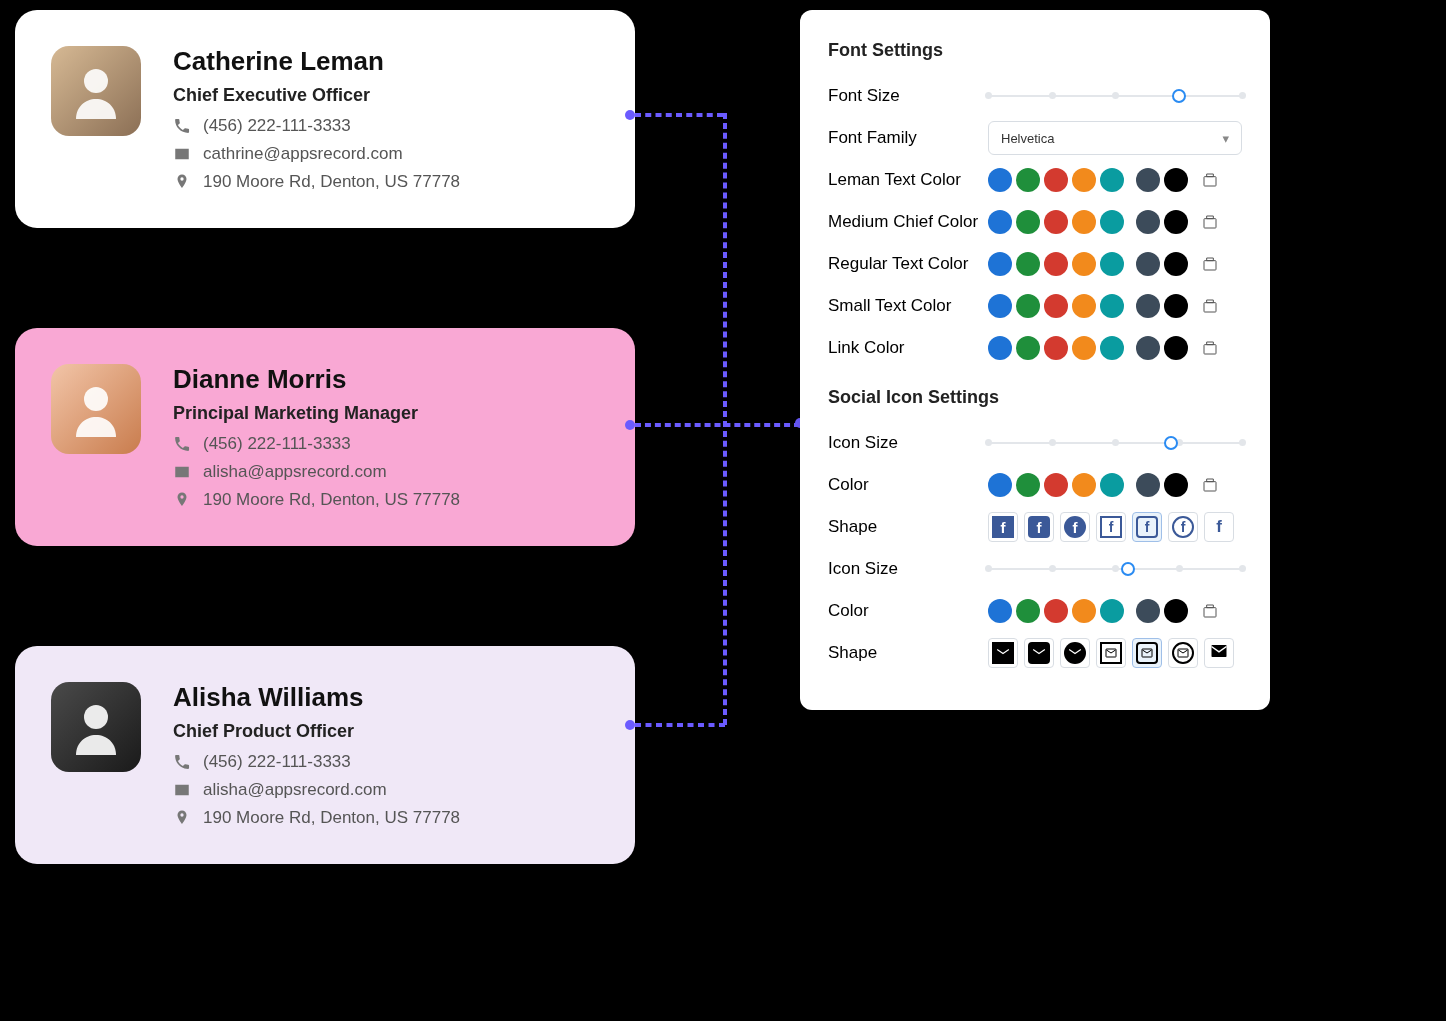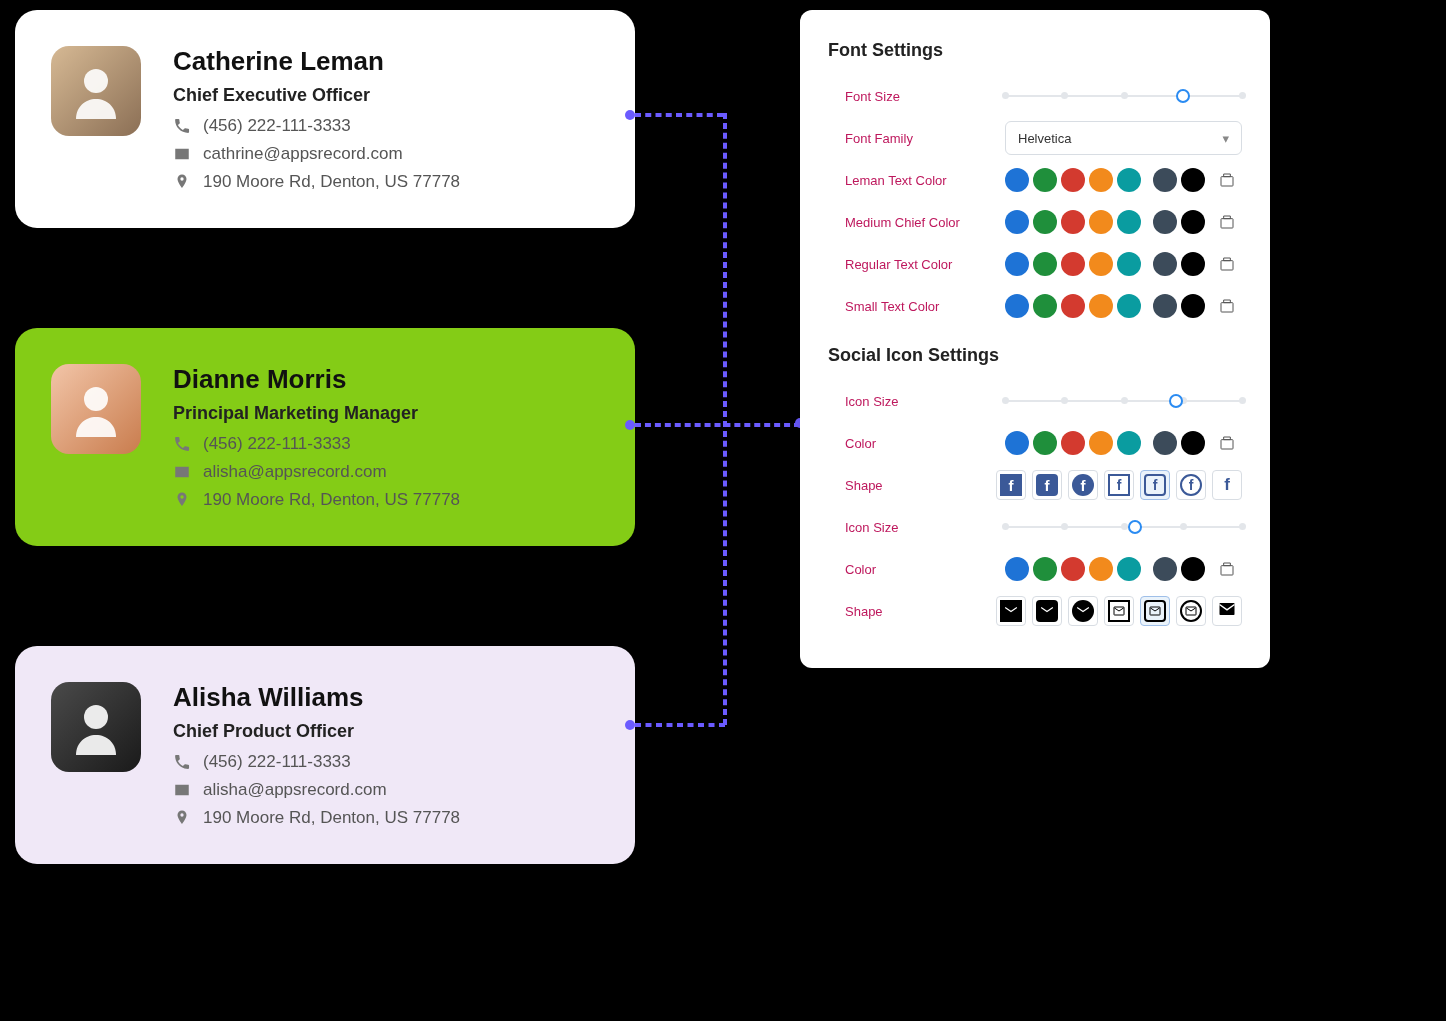--- a/index.html
+++ b/index.html
@@ -19,21 +19,21 @@
   .card {
     display: flex;
     align-items: flex-start;
     padding: 36px 36px 36px 36px;
     border-radius: 22px;
     margin-bottom: 100px;
     box-shadow: 0 6px 18px rgba(0,0,0,0.18);
     gap: 32px;
   }
   .card.white { background: #fff; }
-  .card.blue  { background: #84cc16; }
+  .card.blue  { background: #f9a8d4; }
   .card.lilac { background: #f0e8f7; }
   .avatar {
     width: 90px; height: 90px; border-radius: 18px; flex: 0 0 90px;
     background: linear-gradient(135deg,#d6b994,#8b6f55);
     display:flex;align-items:center;justify-content:center;
   }
   .avatar.a2{background:linear-gradient(135deg,#f2c5a8,#c97c4d);}
   .avatar.a3{background:linear-gradient(135deg,#4a4a4a,#1a1a1a);}
   .avatar svg{width:60px;height:60px;}
   .card-body { flex:1; }
@@ -50,21 +50,21 @@
 
   
   .panel {
     position:absolute; left:800px; top:10px; width:470px;
     background:#fff; border-radius:12px; padding:30px 28px 36px 28px;
     box-shadow: 0 6px 18px rgba(0,0,0,0.18);
   }
   .section-title{ font-size:18px; font-weight:700; color:#222; margin:18px 0 14px 0;}
   .section-title.first{margin-top:0;}
   .row{ display:flex; align-items:center; min-height:42px;}
-  .row-label{ width:160px; font-size:13px; color:#be185d;margin-left:17px;}
+  .row-label{ width:160px; font-size:17px; color:#000000;}
   .row-ctl{ flex:1; display:flex; align-items:center; gap:6px;}
   .slider{ position:relative; height:16px; flex:1;}
   .slider-track{position:absolute;left:0;right:0;top:7px;height:2px;background:#e3e6ea;border-radius:2px;}
   .slider-tick{position:absolute;top:4px;width:7px;height:7px;border-radius:50%;background:#e3e6ea;}
   .slider-thumb{position:absolute;top:1px;width:14px;height:14px;border:2px solid #2a8bf2;background:#fff;border-radius:50%;transform:translateX(-50%);}
   .select{
     flex:1;height:34px;border:1px solid #d8dde3;border-radius:6px;
     display:flex;align-items:center;justify-content:space-between;
     padding:0 12px;font-size:13px;color:#333;background:#fff;cursor:pointer;
   }
@@ -352,20 +352,39 @@
           <div class="sw gap" style="background: rgb(60, 75, 90);"></div>
           <div class="sw" style="background: rgb(0, 0, 0);"></div>
           <div class="palette-btn">
             <svg viewBox="0 0 24 24">
               <use href="#i-palette"></use>
             </svg>
           </div>
         </div>
       </div>
     </div>
+  <div class="row">
+      <div class="row-label">Link Color</div>
+      <div class="row-ctl">
+        <div class="swatches">
+          <div class="sw" style="background: rgb(30, 115, 214);"></div>
+          <div class="sw" style="background: rgb(31, 143, 59);"></div>
+          <div class="sw" style="background: rgb(211, 58, 47);"></div>
+          <div class="sw" style="background: rgb(242, 138, 28);"></div>
+          <div class="sw" style="background: rgb(10, 156, 160);"></div>
+          <div class="sw gap" style="background: rgb(60, 75, 90);"></div>
+          <div class="sw" style="background: rgb(0, 0, 0);"></div>
+          <div class="palette-btn">
+            <svg viewBox="0 0 24 24">
+              <use href="#i-palette"></use>
+            </svg>
+          </div>
+        </div>
+      </div>
+    </div>
 
   <div class="section-title">Social Icon Settings</div>
 
   <div class="row">
     <div class="row-label">Icon Size</div>
     <div class="row-ctl">
       <div class="slider">
           <div class="slider-track"></div>
           <div class="slider-tick" style="left: calc(0% - 3px);"></div>
           <div class="slider-tick" style="left: calc(25% - 3px);"></div>

